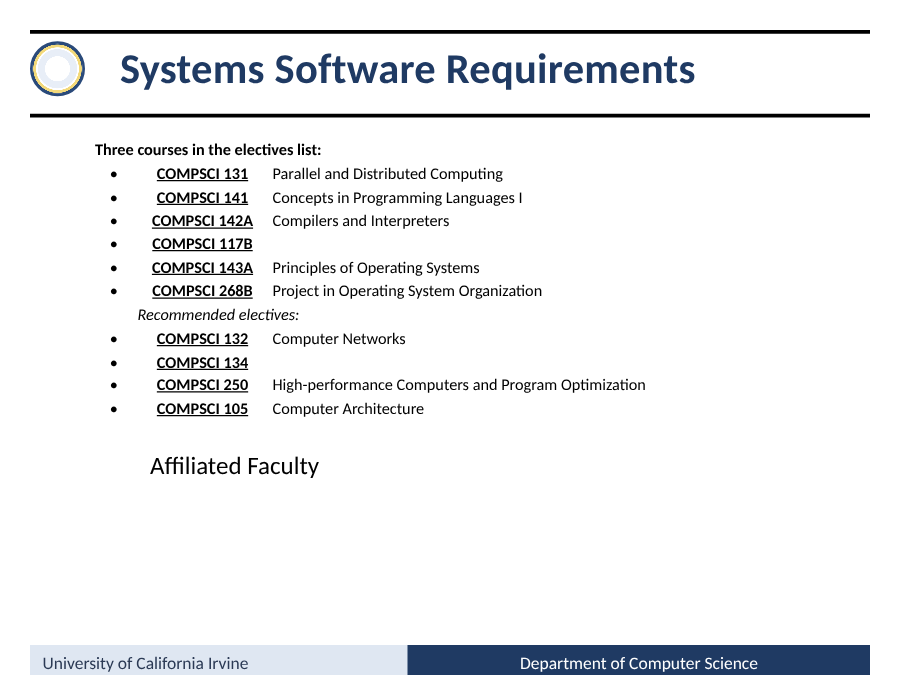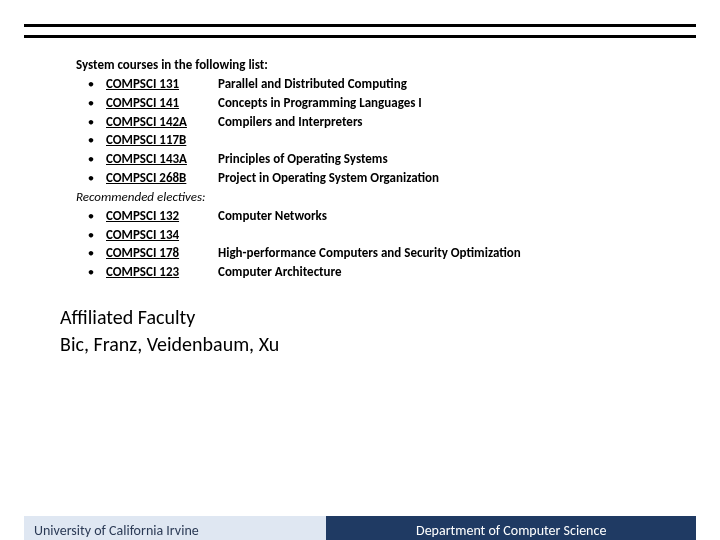--- a/index.html
+++ b/index.html
@@ -8,37 +8,41 @@
   .rule { height: 3px; background: #000; margin: 0 24px; }
   .rule-top { margin-top: 24px; }
   .rule-mid { margin-top: 8px; }
   .header { display: flex; align-items: center; padding: 6px 24px 6px 24px; }
   .seal { width: 44px; height: 44px; border-radius: 50%; border: 2px solid #2a4a7a; background: radial-gradient(circle at 50% 50%, #fff 0 35%, #e8eef7 36% 55%, #fff 56% 60%, #f3d97a 61% 68%, #2a4a7a 69% 100%); flex: 0 0 auto; }
   .title { font-size: 34px; font-weight: 700; color: #1f3a63; margin-left: 28px; letter-spacing: 0.2px; }
   .body { padding: 18px 0 0 76px; font-size: 13px; line-height: 1.45; }
   .intro { font-weight: 700; }
   .crow { display: flex; }
   .crow .bullet { width: 30px; text-align: center; }
-  .crow .code { width: 112px; font-weight: 700; text-decoration: underline; }
-  .crow .name { font-weight: 700; }
-  .rec { font-style: italic; }
-  .faculty { padding: 22px 0 0 60px; font-size: 20px; line-height: 1.35; }
+  .crow .code { width: 112px; font-weight: 700; text-decoration: underline; text-align: center; }
+  .crow .name { font-weight: 400; }
+  .rec { font-style: italic; margin-left: 34px; }
+  .faculty { padding: 22px 0 0 120px; font-size: 20px; line-height: 1.35; }
   .footer { position: absolute; left: 24px; right: 24px; bottom: 20px; height: 28px; background: #dfe7f2; display: flex; }
   .footer-left { flex: 0 0 45%; display: flex; align-items: center; padding-left: 10px; font-size: 14px; color: #2b3a55; }
   .footer-right { flex: 1; background: #1f3a63; display: flex; align-items: center; justify-content: center; font-size: 14px; color: #fff; }
 </style>
 </head>
 <body>
 
 <div class="slide">
   <div class="rule rule-top"></div>
+  <div class="header">
+    <div class="seal"></div>
+    <div class="title">Systems Software Requirements</div>
+  </div>
   <div class="rule rule-mid"></div>
 
   <div class="body">
-    <div class="intro">System courses in the following list:</div>
+    <div class="intro">Three courses in the electives list:</div>
 
     <div class="crow">
         <div class="bullet">•</div>
         <div class="code">COMPSCI 131</div>
         <div class="name">Parallel and Distributed Computing</div>
       </div>
     <div class="crow">
         <div class="bullet">•</div>
         <div class="code">COMPSCI 141</div>
         <div class="name">Concepts in Programming Languages I</div>
@@ -69,32 +73,31 @@
         <div class="bullet">•</div>
         <div class="code">COMPSCI 132</div>
         <div class="name">Computer Networks</div>
       </div>
     <div class="crow">
         <div class="bullet">•</div>
         <div class="code">COMPSCI 134</div>
       </div>
     <div class="crow">
         <div class="bullet">•</div>
-        <div class="code">COMPSCI 178</div>
-        <div class="name">High-performance Computers and Security Optimization</div>
+        <div class="code">COMPSCI 250</div>
+        <div class="name">High-performance Computers and Program Optimization</div>
       </div>
     <div class="crow">
         <div class="bullet">•</div>
-        <div class="code">COMPSCI 123</div>
+        <div class="code">COMPSCI 105</div>
         <div class="name">Computer Architecture</div>
       </div>
   </div>
 
   <div class="faculty">
     <div>Affiliated Faculty</div>
-    <div>Bic, Franz, Veidenbaum, Xu</div>
   </div>
 
   <div class="footer">
     <div class="footer-left">University of California Irvine</div>
     <div class="footer-right">Department of Computer Science</div>
   </div>
 </div>
 
 </body></html>

